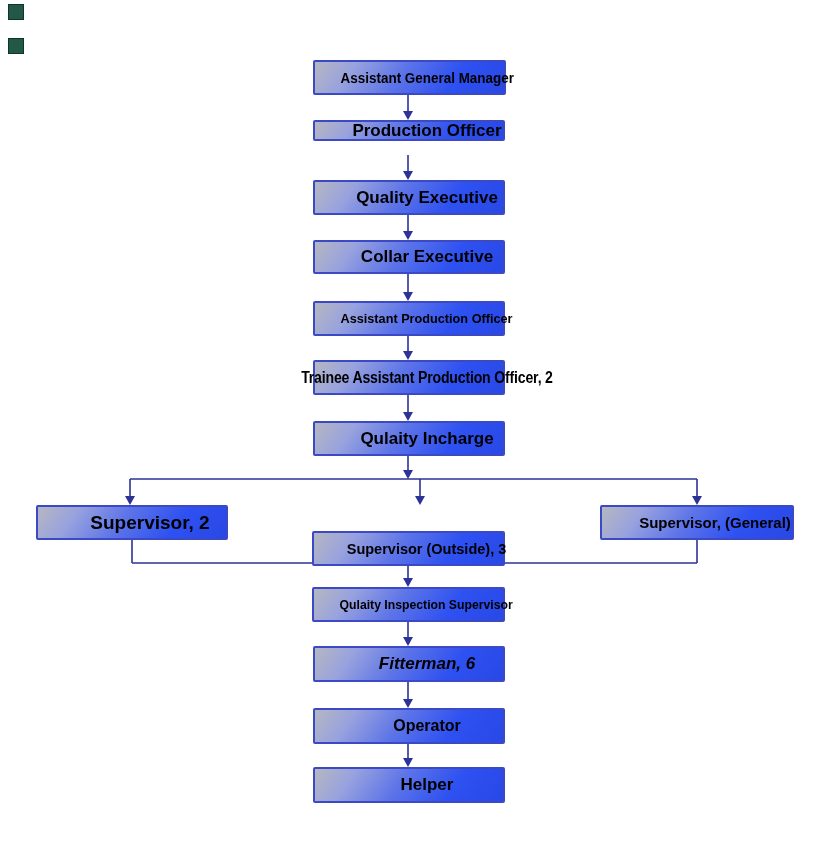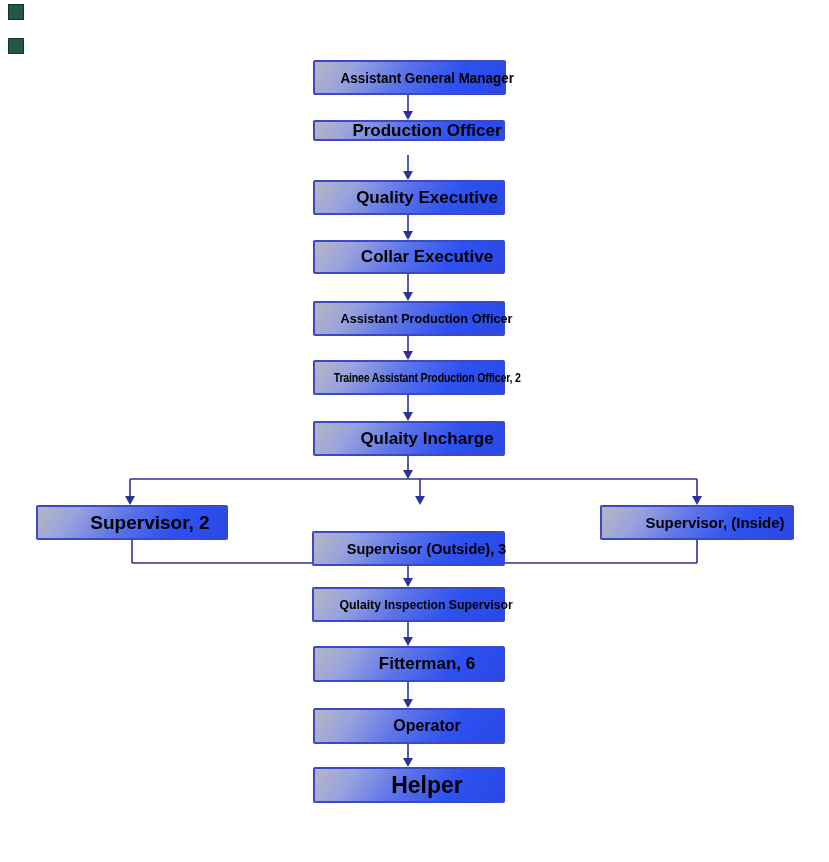--- a/index.html
+++ b/index.html
@@ -68,31 +68,31 @@
   }
   .node span { display: inline-block; }
 
   .n-agm       { left: 313px; top:  60px; width: 193px; height: 35px; font-size: 14px; }
   .n-agm span  { transform: scaleX(0.96); }
   .n-po        { left: 313px; top: 120px; width: 192px; height: 21px; font-size: 17px; }
   .n-qe        { left: 313px; top: 180px; width: 192px; height: 35px; font-size: 17px; }
   .n-ce        { left: 313px; top: 240px; width: 192px; height: 34px; font-size: 17px; }
   .n-apo       { left: 313px; top: 301px; width: 192px; height: 35px; font-size: 13.5px; }
   .n-apo span  { transform: scaleX(0.94); }
-  .n-trainee   { left: 313px; top: 360px; width: 192px; height: 35px; font-size: 12px; letter-spacing: -0.2px; }
+  .n-trainee   { left: 313px; top: 360px; width: 192px; height: 35px; font-size: 16px; letter-spacing: -0.2px; }
   .n-trainee span { transform: scaleX(0.88); }
   .n-fi        { left: 313px; top: 421px; width: 192px; height: 35px; font-size: 17px; }
   .n-sup2      { left:  36px; top: 505px; width: 192px; height: 35px; font-size: 19px; text-align: center; }
   .n-supout    { left: 312px; top: 531px; width: 193px; height: 35px; font-size: 14.5px; }
   .n-supin     { left: 600px; top: 505px; width: 194px; height: 35px; font-size: 15px; }
   .n-qis       { left: 312px; top: 587px; width: 193px; height: 35px; font-size: 13px; }
   .n-qis span  { transform: scaleX(0.94); }
-  .n-fitterman { left: 313px; top: 646px; width: 192px; height: 36px; font-size: 17px; }
+  .n-fitterman { left: 313px; top: 646px; width: 192px; height: 36px; font-size: 17px; font-style: italic; }
   .n-operator  { left: 313px; top: 708px; width: 192px; height: 36px; font-size: 16px; }
-  .n-helper    { left: 313px; top: 767px; width: 192px; height: 36px; font-size: 23px; }
+  .n-helper    { left: 313px; top: 767px; width: 192px; height: 36px; font-size: 17px; }
 </style>
 </head>
 <body>
 
 <div class="canvas">
 
   <div class="marker-square sq1"></div>
   <div class="marker-square sq2"></div>
 
   <svg class="connectors" viewBox="0 0 829 862" xmlns="http://www.w3.org/2000/svg" aria-hidden="true">
@@ -156,21 +156,21 @@
   <div class="node n-fi">
     <span>Qulaity Incharge</span>
   </div>
   <div class="node n-sup2">
     <span>Supervisor, 2</span>
   </div>
   <div class="node n-supout">
     <span>Supervisor (Outside), 3</span>
   </div>
   <div class="node n-supin">
-    <span>Supervisor, (Inside)</span>
+    <span>Supervisor, (General)</span>
   </div>
   <div class="node n-qis">
     <span>Qulaity Inspection Supervisor</span>
   </div>
   <div class="node n-fitterman">
     <span>Fitterman, 6</span>
   </div>
   <div class="node n-operator">
     <span>Operator</span>
   </div>

